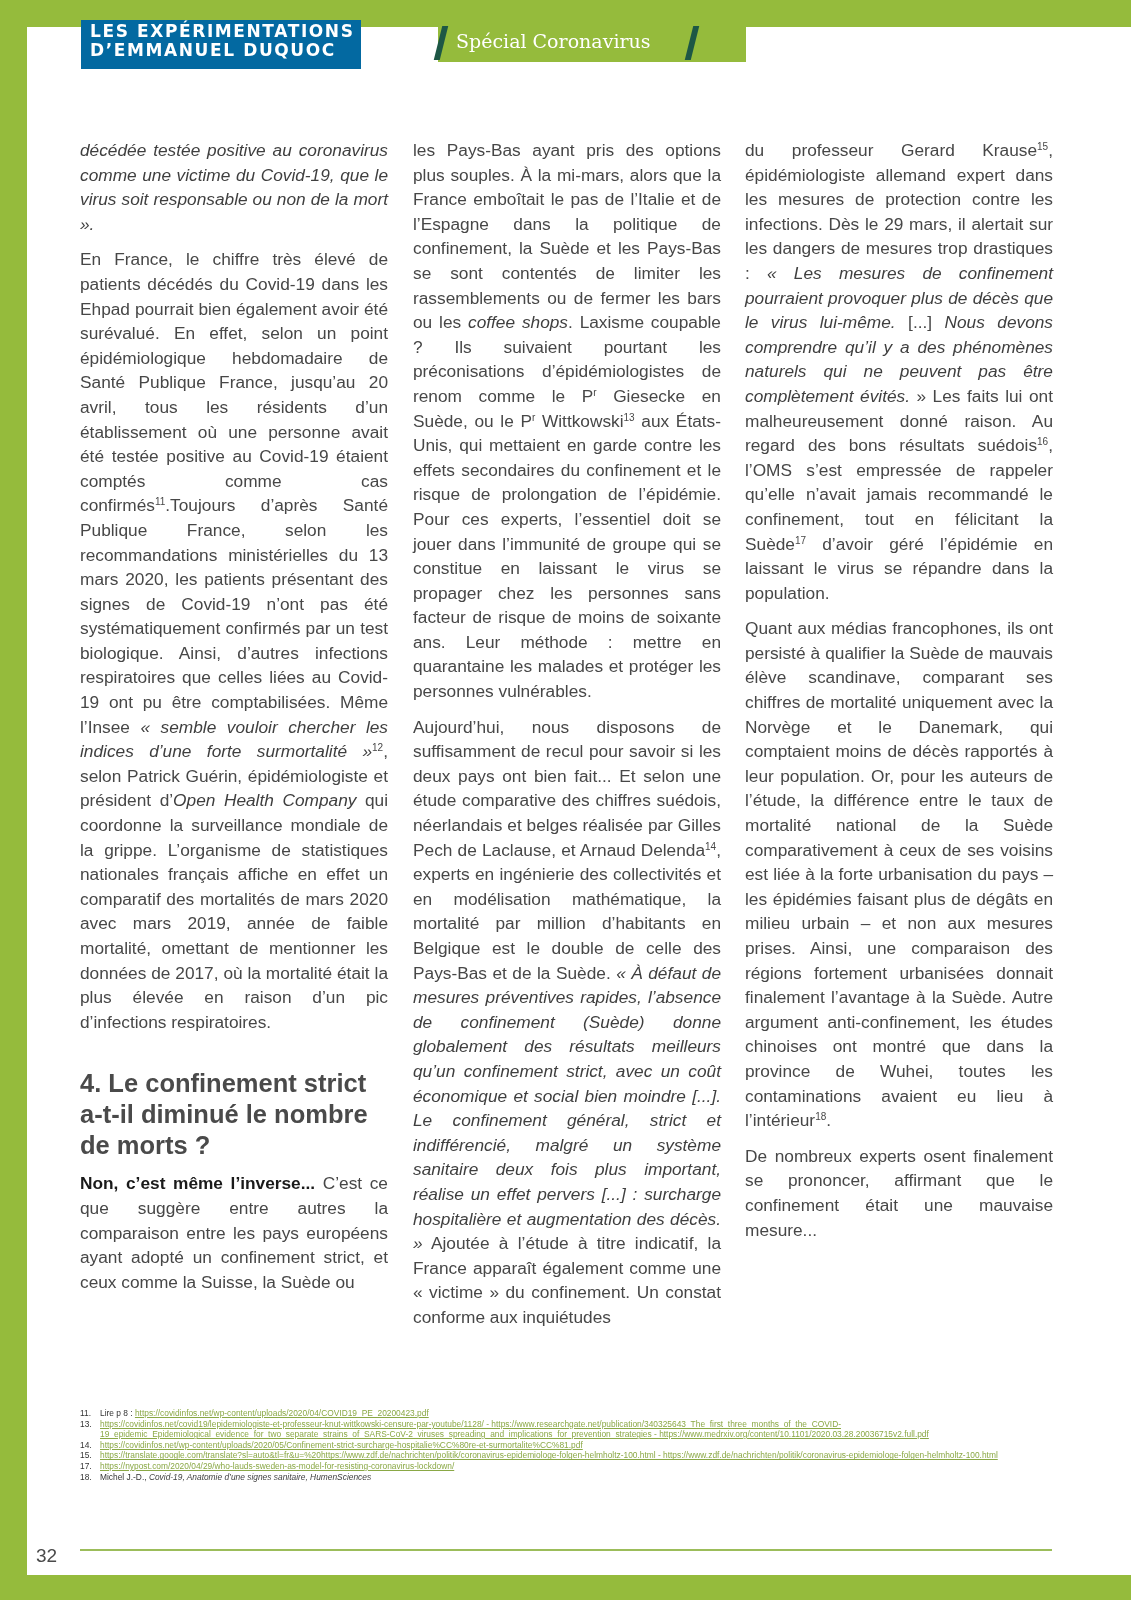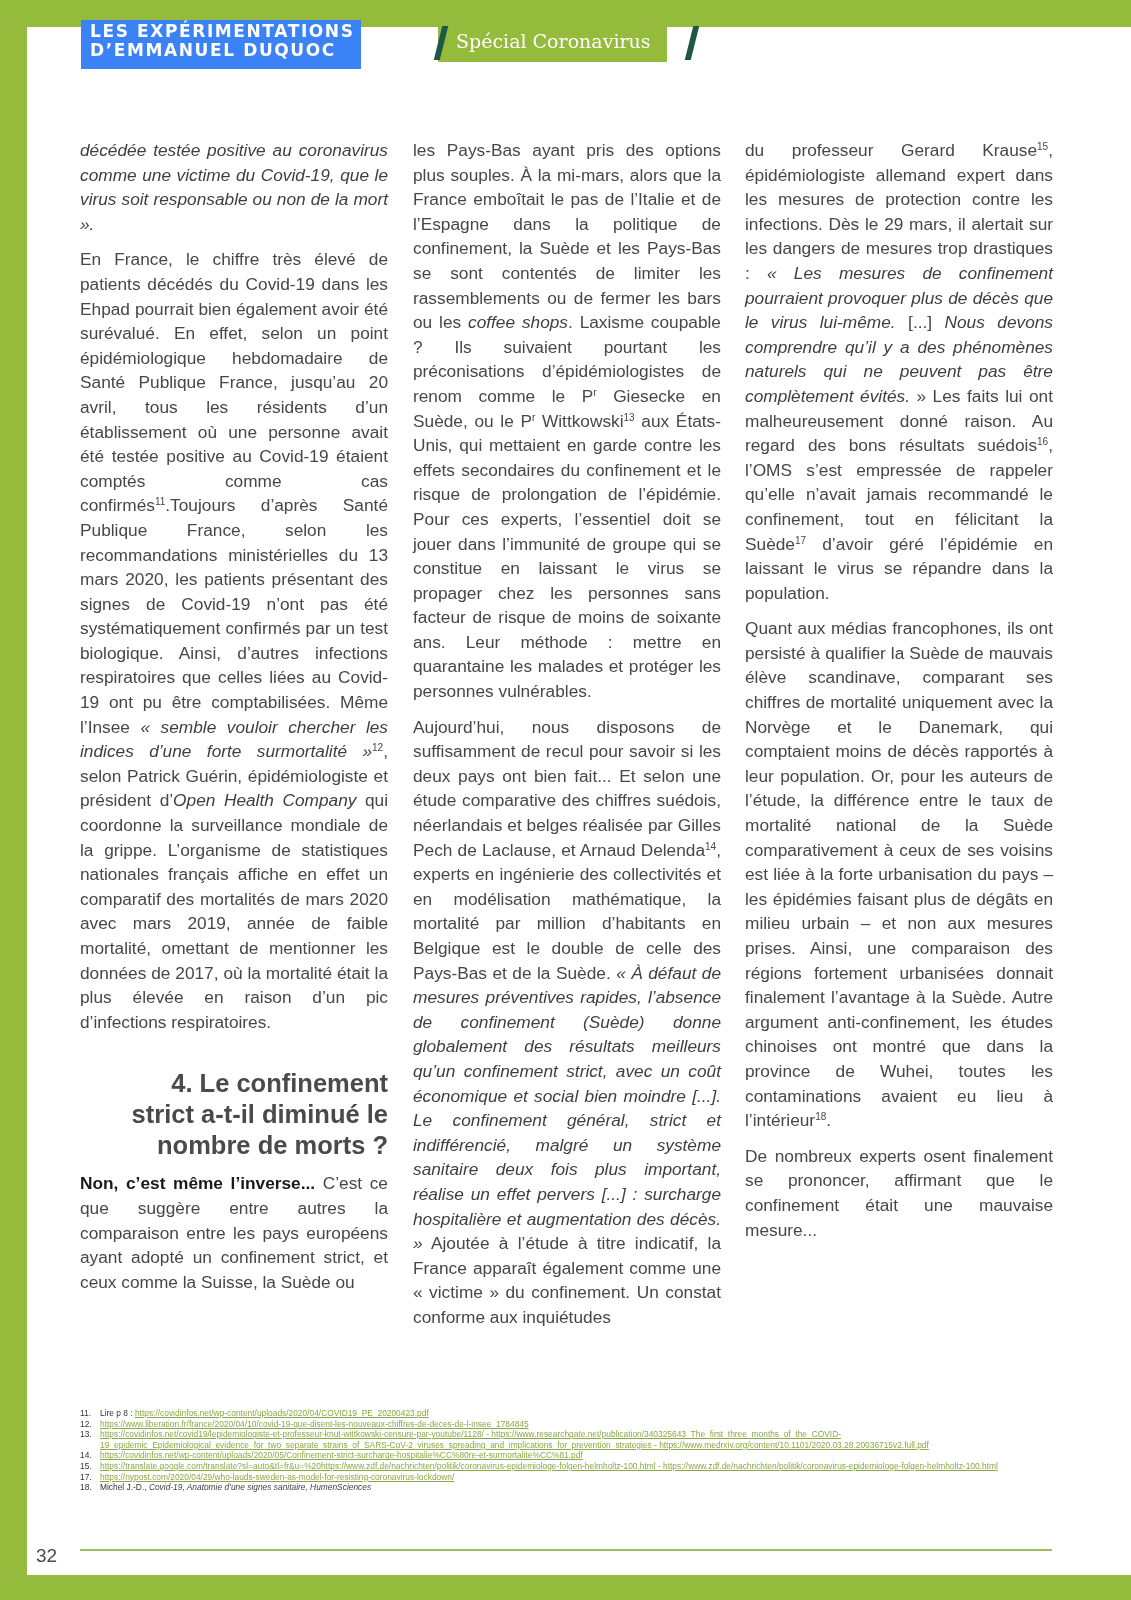--- a/index.html
+++ b/index.html
@@ -17,33 +17,33 @@
     background: #ffffff;
   }
   .top-band {
     position: absolute; left: 0; top: 0; width: 1131px; height: 27px;
     background: #95bb3c;
   }
   .series-label {
     position: absolute;
     left: 81px; top: 20px;
     width: 280px; height: 49px;
-    background: #3b82f6;
+    background: #0369a1;
     color: #ffffff;
     font-family: "DejaVu Sans", sans-serif;
     font-weight: bold;
     font-size: 17px;
     letter-spacing: 1.6px;
     line-height: 19px;
     padding: 2px 0 0 9px;
   }
   .special-tab {
     position: absolute;
     left: 438px; top: 20px;
-    width: 229px; height: 42px;
+    width: 308px; height: 42px;
     background: #95bb3c;
   }
   .special-tab .slash-l, .special-tab .slash-r {
     position: absolute; top: 6px; width: 6px; height: 34px;
     background: #1d5745; transform: skewX(-14deg);
   }
   .special-tab .slash-l { left: 0px; }
   .special-tab .slash-r { left: 251px; }
   .special-tab .label {
     position: absolute; left: 18px; top: 9px;
@@ -64,22 +64,21 @@
   .col p { margin-bottom: 11px; }
   .col-left { left: 80px; }
   .col-mid { left: 413px; }
   .col-right { left: 745px; }
   em { font-style: italic; color: #3f3f3f; }
   sup { font-size: 10px; line-height: 0; vertical-align: 6px; }
   .section-heading {
     font-size: 25.5px; line-height: 31px;
     font-weight: bold; color: #4a4a4a;
     margin-top: 34px; margin-bottom: 10px;
-    text-align: right;
-    margin-left: 24px;
+    text-align: left;
   }
   .lead { font-weight: bold; color: #1a1a1a; }
   .footnotes {
     position: absolute;
     left: 80px; top: 1408px;
     width: 972px;
     font-size: 8.4px;
     line-height: 10.6px;
     color: #333;
   }
@@ -132,24 +131,20 @@
   <p><span>Quant aux médias francophones, ils ont persisté à qualifier la Suède de mauvais élève scandinave, comparant ses chiffres de mortalité uniquement avec la Norvège et le Danemark, qui comptaient moins de décès rapportés à leur population. Or, pour les auteurs de l’étude, la différence entre le taux de mortalité national de la Suède comparativement à ceux de ses voisins est liée à la forte urbanisation du pays – les épidémies faisant plus de dégâts en milieu urbain – et non aux mesures prises. Ainsi, une comparaison des régions fortement urbanisées donnait finalement l’avantage à la Suède. Autre argument anti-confinement, les études chinoises ont montré que dans la province de Wuhei, toutes les contaminations avaient eu lieu à l’intérieur</span><sup>18</sup><span>.</span></p>
   <p>De nombreux experts osent finalement se prononcer, affirmant que le confinement était une mauvaise mesure...</p>
 </div>
 
 <div class="footnotes">
   <div class="fn">
     <span class="num">11.</span>
     <span class="txt"><span>Lire p 8 : </span><span class="link">https://covidinfos.net/wp-content/uploads/2020/04/COVID19_PE_20200423.pdf</span></span>
   </div>
   <div class="fn">
-    <span class="num">12.</span>
-    <span class="txt"><span class="link">https://www.liberation.fr/france/2020/04/10/covid-19-que-disent-les-nouveaux-chiffres-de-deces-de-l-insee_1784845</span></span>
-  </div>
-  <div class="fn">
     <span class="num">13.</span>
     <span class="txt"><span class="link">https://covidinfos.net/covid19/lepidemiologiste-et-professeur-knut-wittkowski-censure-par-youtube/1128/ - https://www.researchgate.net/publication/340325643_The_first_three_months_of_the_COVID-19_epidemic_Epidemiological_evidence_for_two_separate_strains_of_SARS-CoV-2_viruses_spreading_and_implications_for_prevention_strategies - https://www.medrxiv.org/content/10.1101/2020.03.28.20036715v2.full.pdf</span></span>
   </div>
   <div class="fn">
     <span class="num">14.</span>
     <span class="txt"><span class="link">https://covidinfos.net/wp-content/uploads/2020/05/Confinement-strict-surcharge-hospitalie%CC%80re-et-surmortalite%CC%81.pdf</span></span>
   </div>
   <div class="fn">
     <span class="num">15.</span>
     <span class="txt"><span class="link">https://translate.google.com/translate?sl=auto&amp;tl=fr&amp;u=%20https://www.zdf.de/nachrichten/politik/coronavirus-epidemiologe-folgen-helmholtz-100.html - https://www.zdf.de/nachrichten/politik/coronavirus-epidemiologe-folgen-helmholtz-100.html</span></span>

